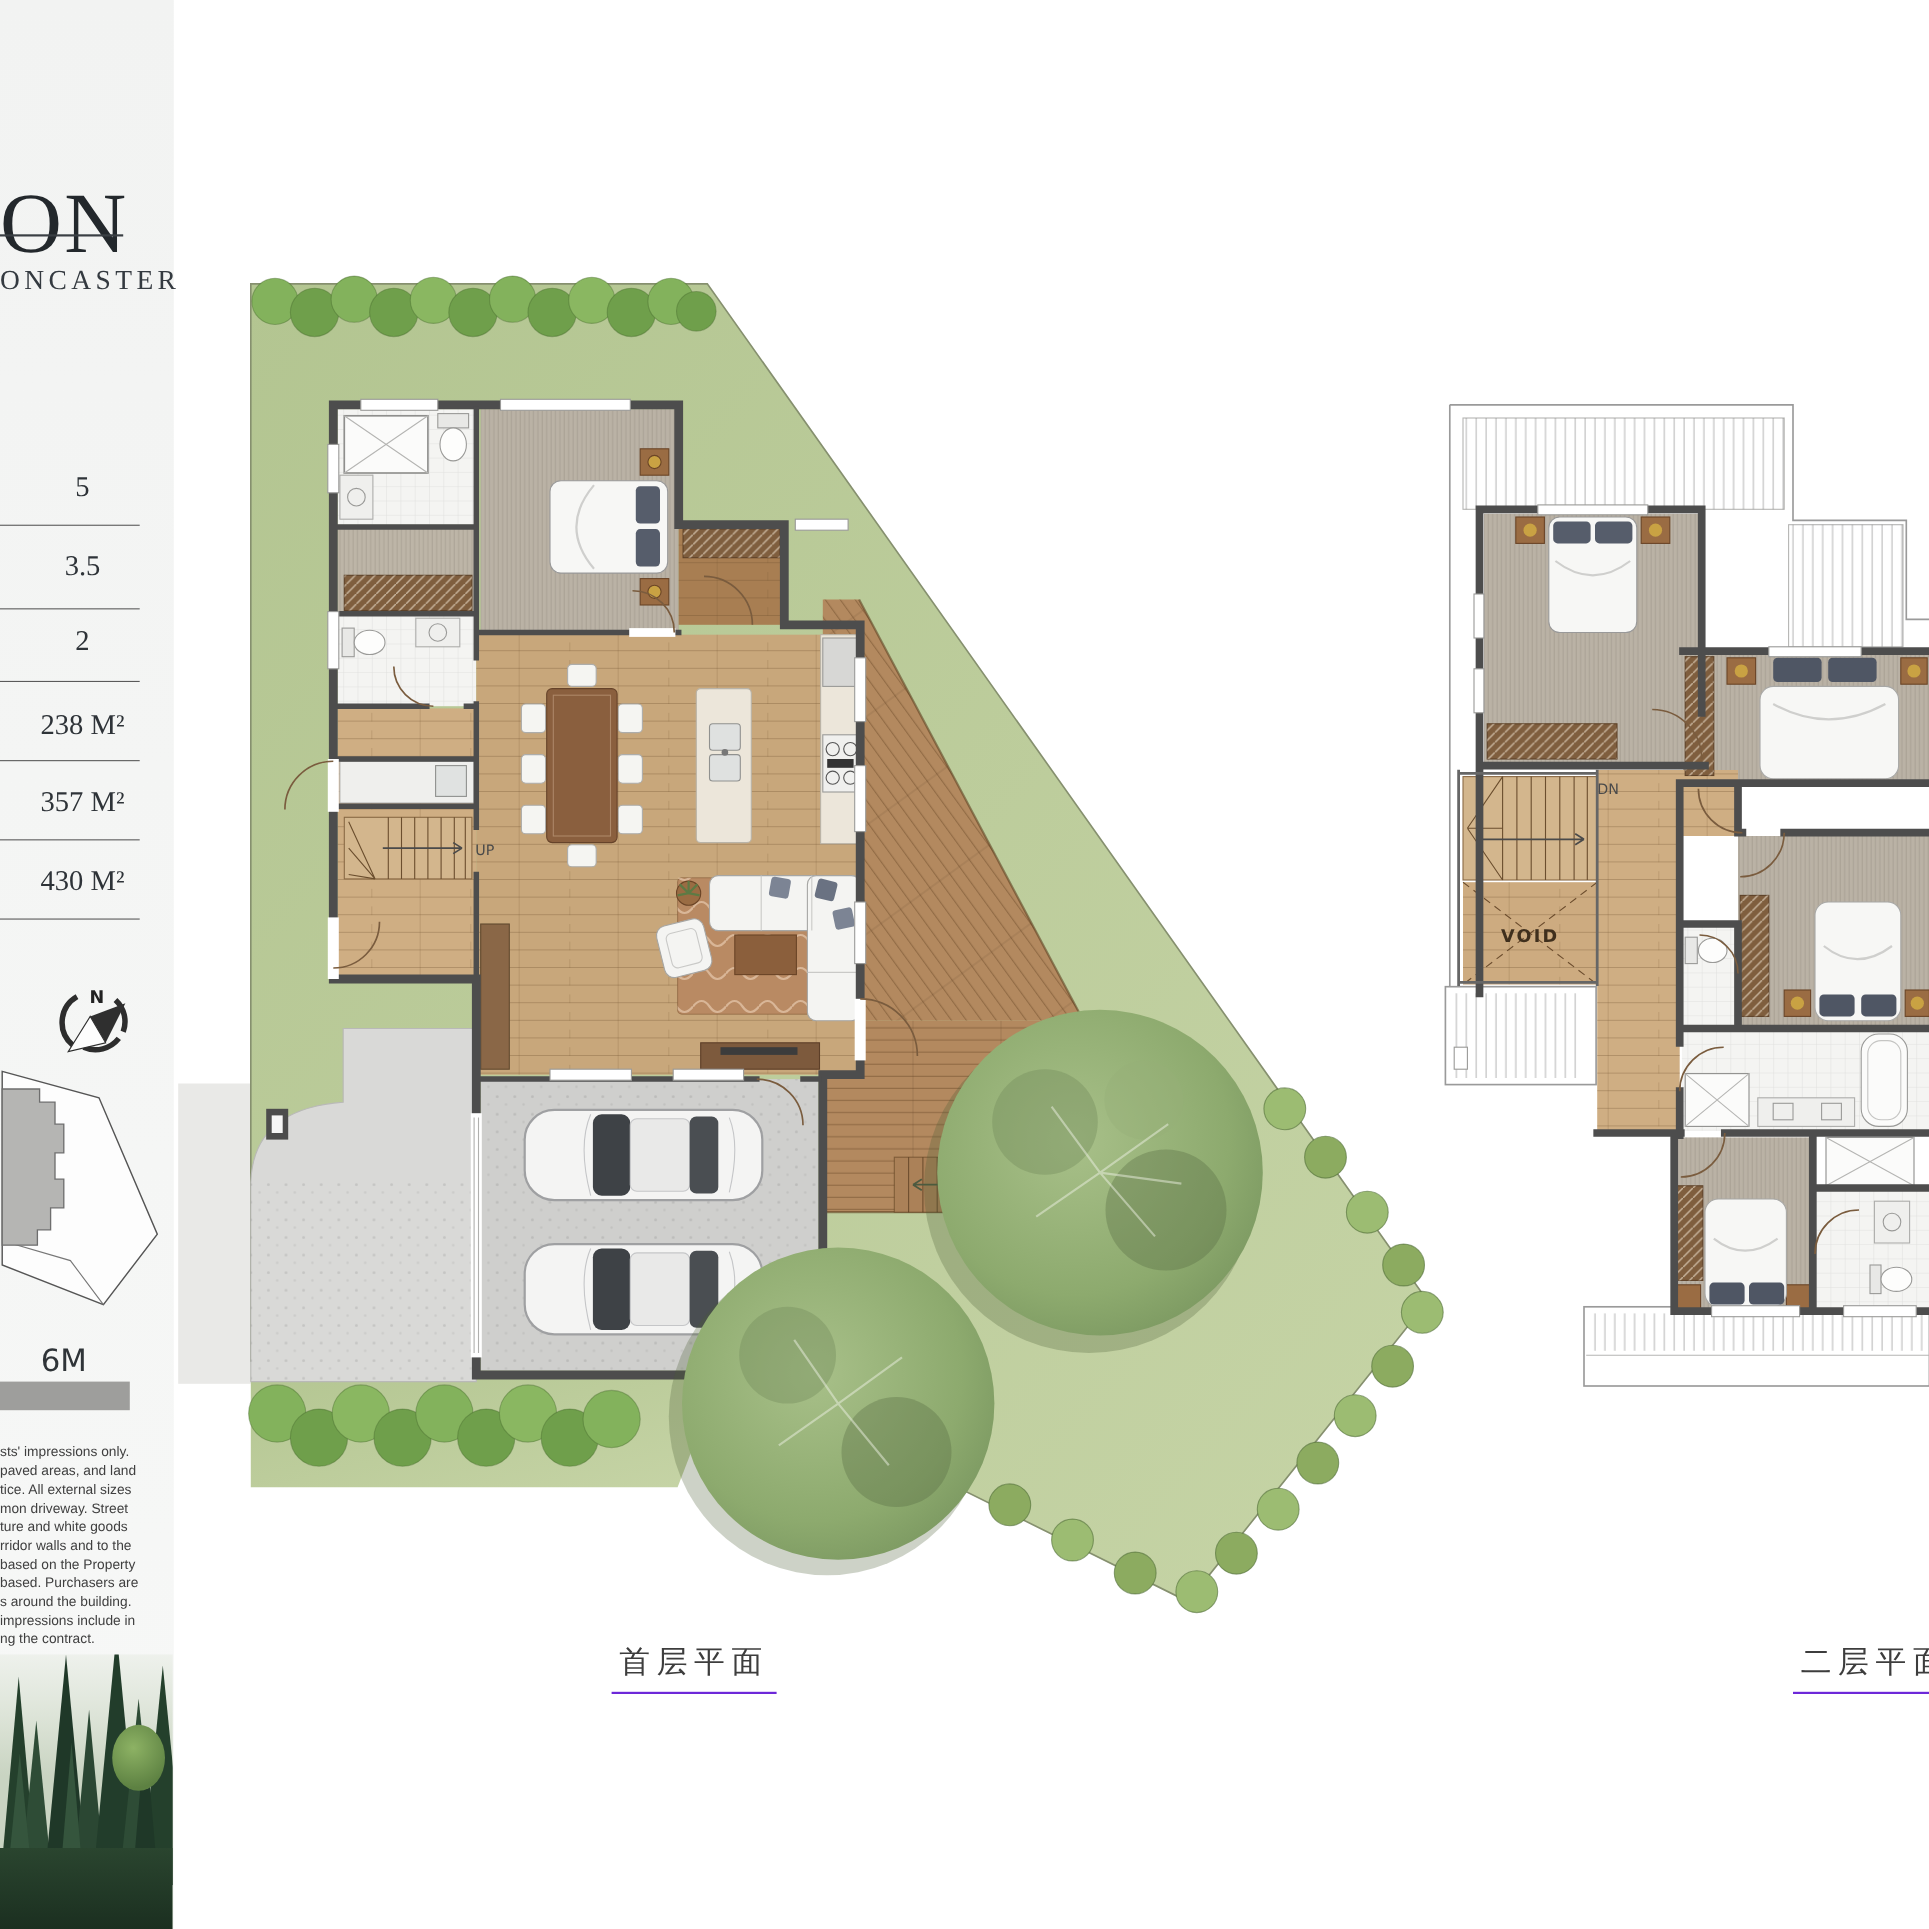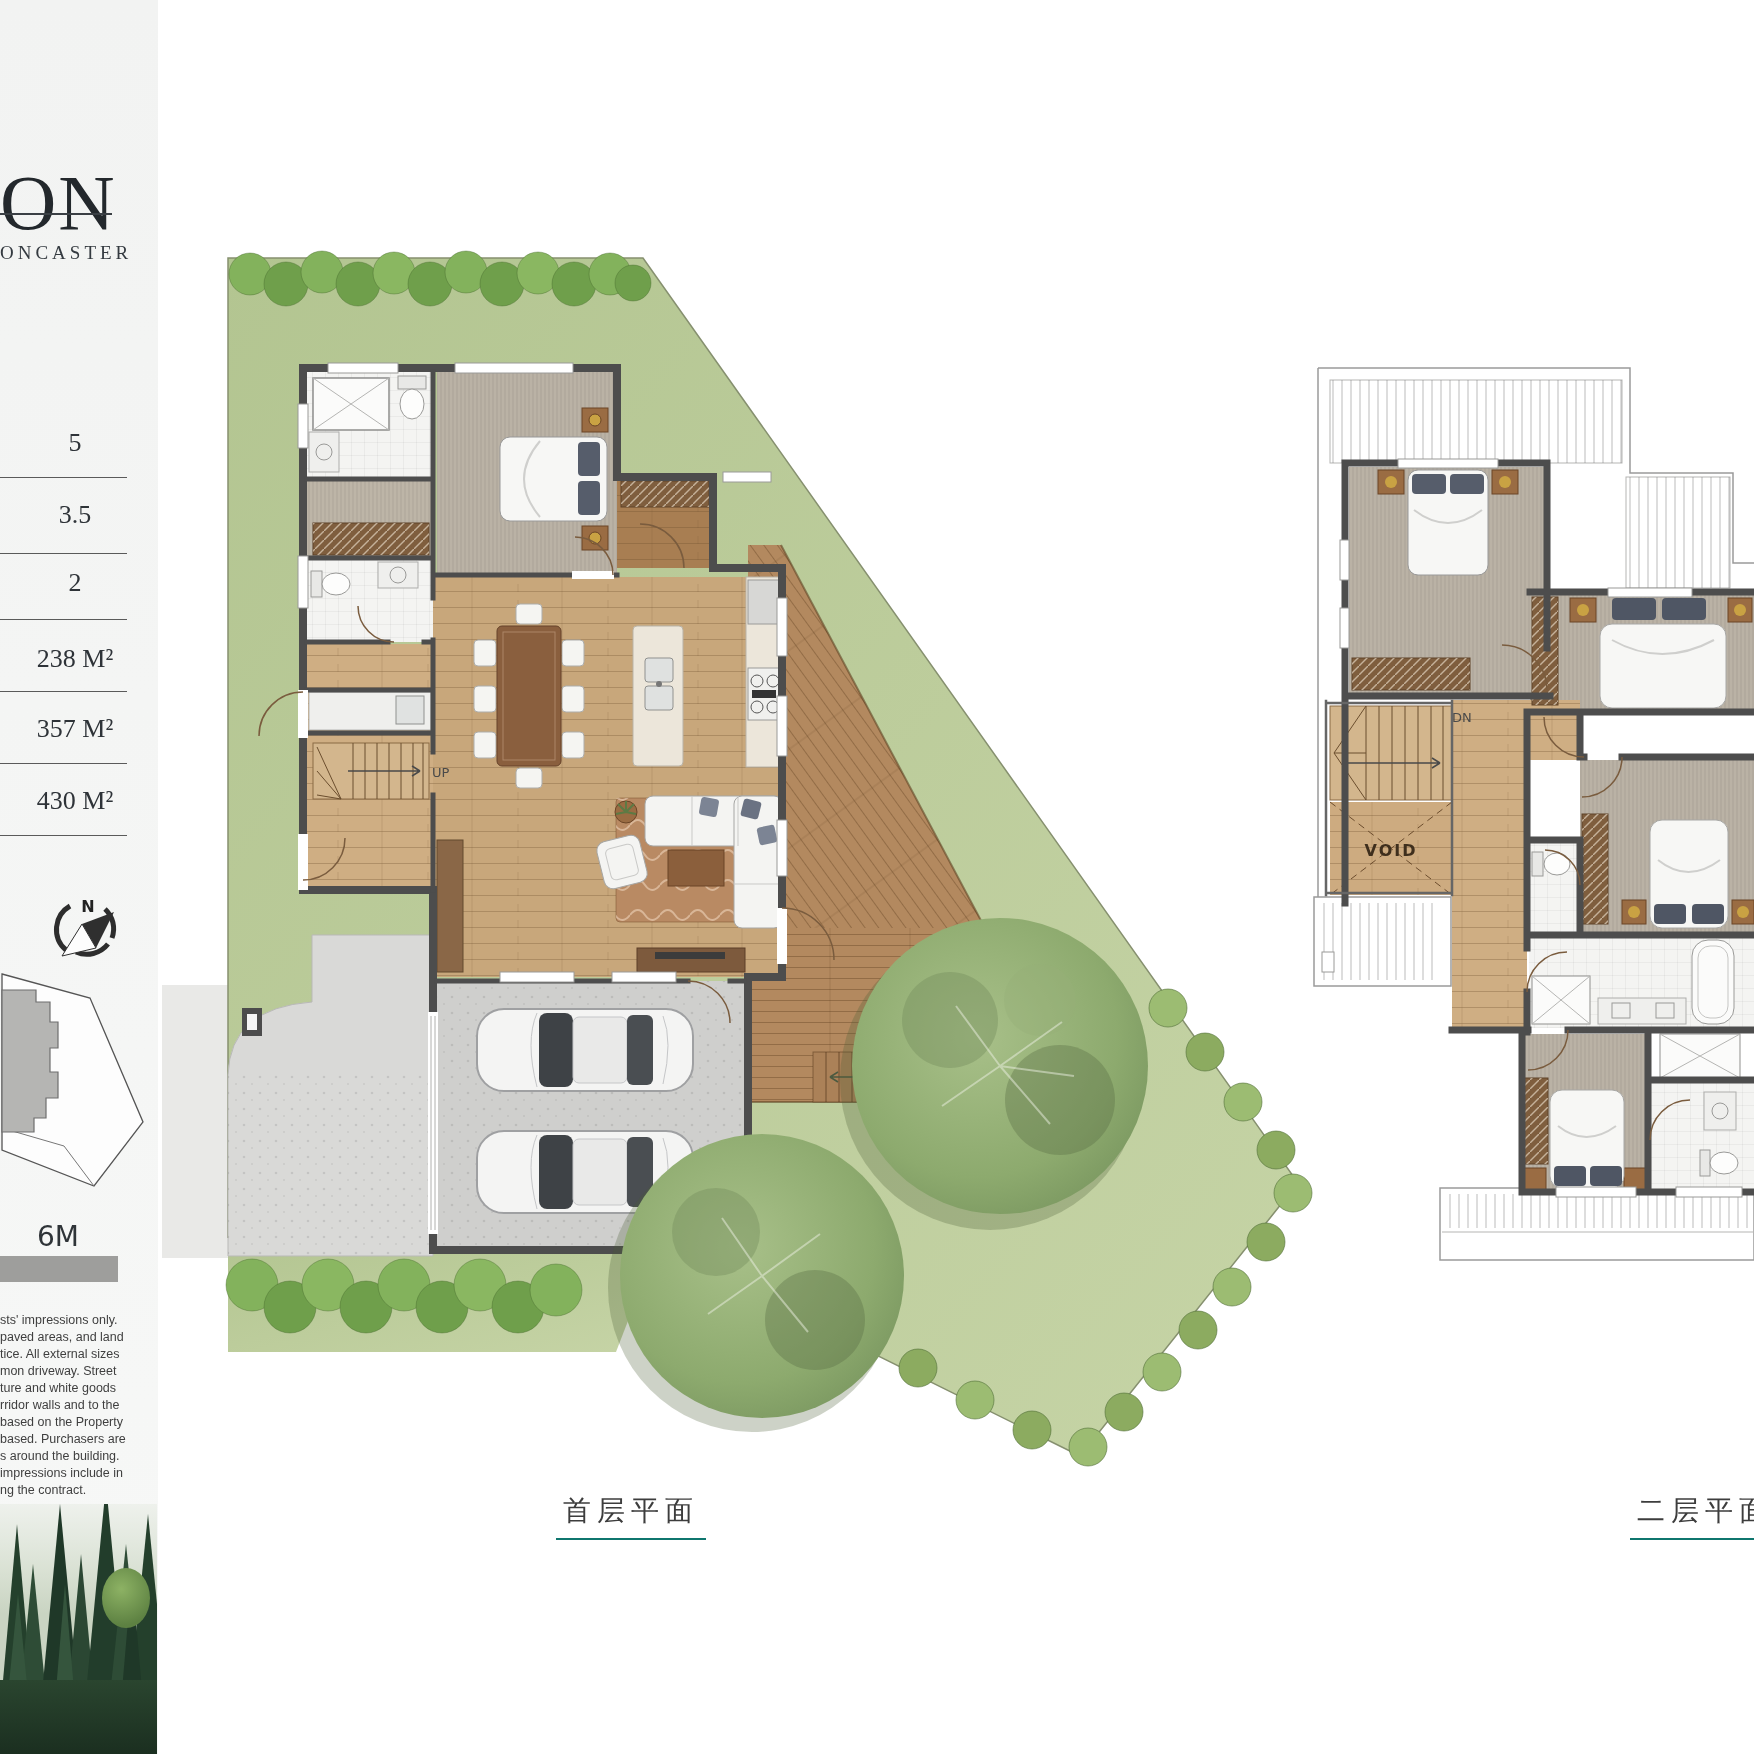--- a/index.html
+++ b/index.html
@@ -5,35 +5,35 @@
   html,body{margin:0;padding:0;}
   body{width:1754px;height:1754px;position:relative;overflow:hidden;
        background:#fff;font-family:"Liberation Sans",sans-serif;}
   .abs{position:absolute;}
   
   #sidebar{left:0;top:0;width:158px;height:1754px;background:linear-gradient(180deg,#f2f3f2,#f7f8f7);}
   #brand-title{left:0;top:130px;width:120px;font-family:"Liberation Serif",serif;
       font-size:78px;color:#23282c;letter-spacing:2px;line-height:1;margin-top:34px;}
   #brand-rule{left:0;top:213px;width:112px;height:2px;background:#3a3f44;}
   #brand-sub{left:0;top:242px;width:130px;font-family:"Liberation Serif",serif;
-      font-size:19px;letter-spacing:4px;color:#343a40;}
+      font-size:25px;letter-spacing:4px;color:#343a40;}
   .spec-val{left:0;width:150px;text-align:center;font-family:"Liberation Serif",serif;
       font-size:26px;color:#2e3338;}
   .spec-rule{left:0;width:127px;height:1px;background:#5a5a5a;}
   #disclaimer{left:0;top:1312px;width:141px;font-size:12.5px;line-height:17px;
       color:#3f3f3f;font-family:Liberation Sans, sans-serif;}
   #forest{left:0;top:1504px;width:157px;height:250px;background:linear-gradient(180deg,#eef1ec,#e2e8de 40px,#d8e0d2 70px,#c9d4c2 110px);overflow:hidden;}
   #forest i{position:absolute;display:block;clip-path:polygon(50% 0,100% 100%,0 100%);}
   #forest .base{position:absolute;left:0;bottom:0;width:100%;height:74px;
       background:linear-gradient(180deg,#2a452f,#1b2f20);}
   #forest .bush{position:absolute;left:102px;top:64px;width:48px;height:60px;border-radius:50%;
       background:radial-gradient(circle at 40% 35%,#8db264,#5d8142 75%);}
   
   .plan-caption{font-size:28px;letter-spacing:6px;color:#3d3d3d;text-align:center;
-      border-bottom:2px solid #0f766e;padding-bottom:8px;font-family:sans-serif;}
+      border-bottom:2px solid #6d28d9;padding-bottom:8px;font-family:sans-serif;}
   #cap-ground{left:556px;top:1492px;width:150px;}
   #cap-upper{left:1630px;top:1492px;width:150px;}
   svg text{font-family:"DejaVu Sans",sans-serif;}
 </style>
 </head>
 <body>
 
 <div id="sidebar" class="abs">
   <div id="brand-title" class="abs">ON</div>
   <div id="brand-rule" class="abs"></div>

